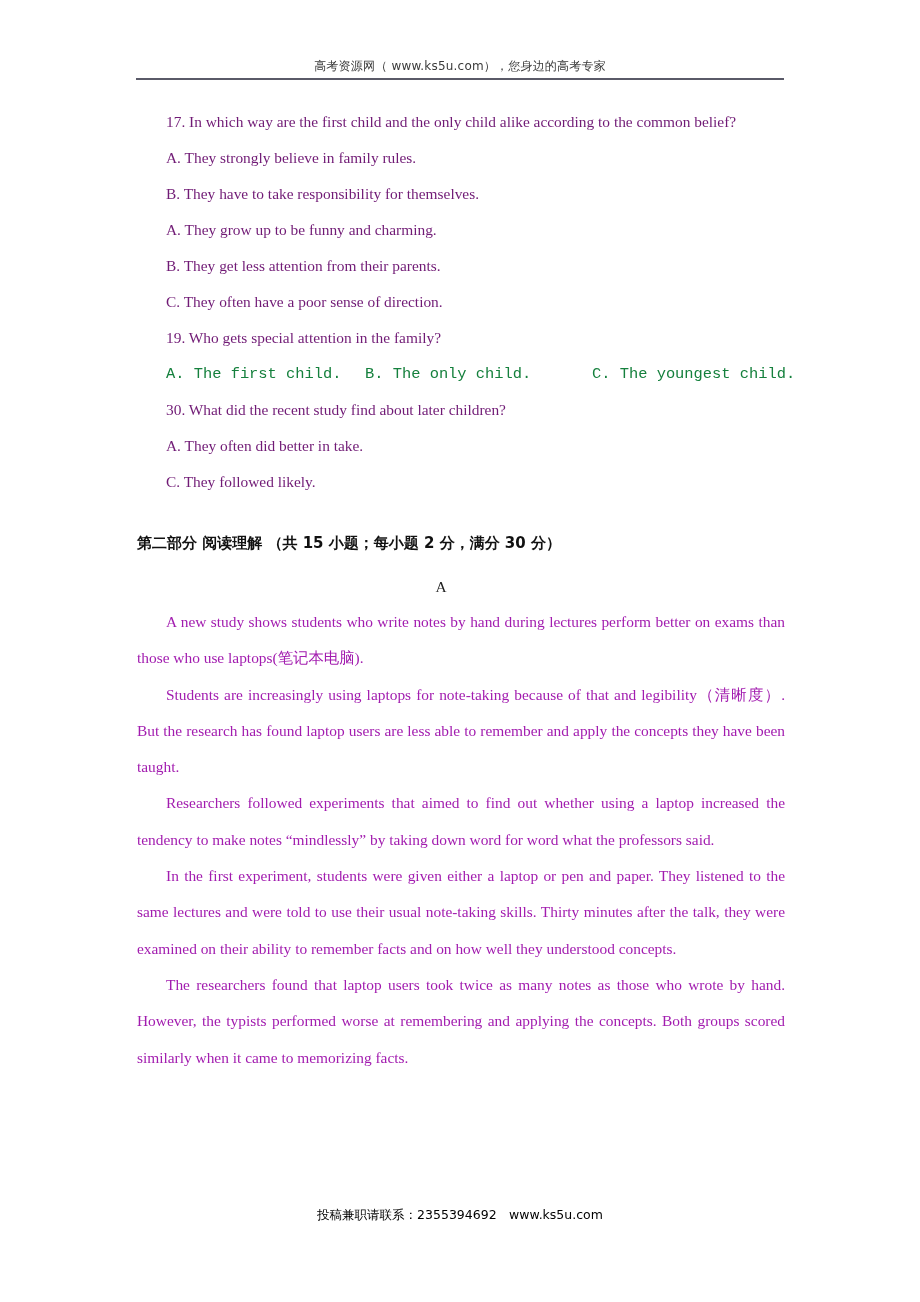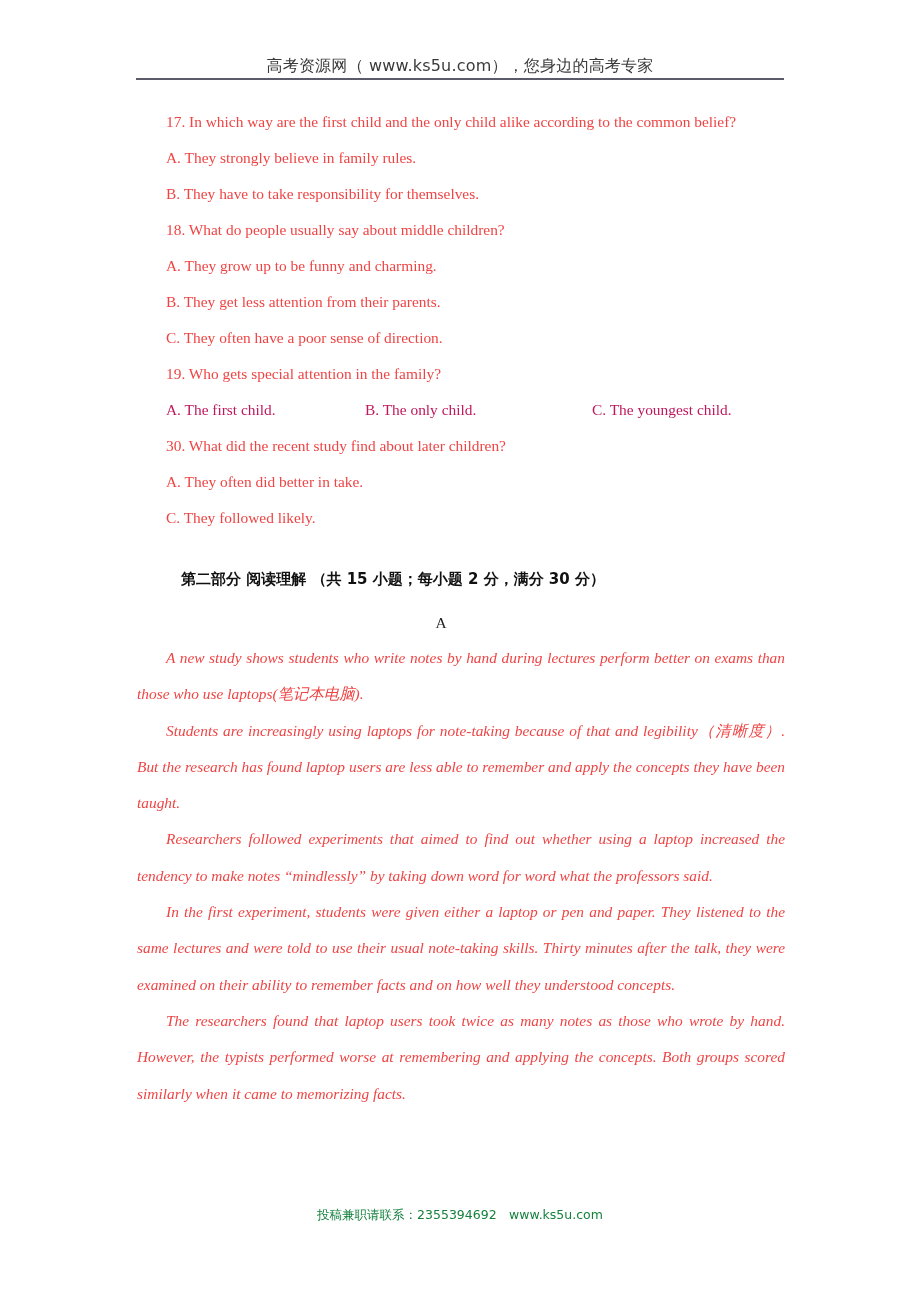--- a/index.html
+++ b/index.html
@@ -28,21 +28,21 @@
   
   .page-header {
     position: absolute;
     left: 136px;
     top: 56px;
     width: 648px;
     text-align: center;
   }
   .page-header .hdr-text {
     font-family: "DejaVu Sans", "Liberation Sans", sans-serif;
-    font-size: 16px;
+    font-size: 12px;
     color: #3a3a3a;
     letter-spacing: 0.2px;
     white-space: nowrap;
   }
   .header-rule {
     position: absolute;
     left: 136px;
     top: 78px;
     width: 648px;
     height: 2px;
@@ -56,33 +56,34 @@
     top: 104px;
     width: 648px;
   }
 
   
   .qline {
     font-size: 15.4px;
     line-height: 36px;
     padding-left: 29px;
     white-space: nowrap;
-    color: #ef4444;
+    color: #701a75;
   }
   .qline.question { }
   .qline.option { }
 
   
   .opt-row {
     font-size: 15.4px;
     line-height: 36px;
     padding-left: 29px;
     position: relative;
     height: 36px;
-    color: #be185d;
+    color: #15803d;
+    font-family: Liberation Mono, monospace;
   }
   .opt-row .opt {
     position: absolute;
     top: 0;
     white-space: nowrap;
   }
   .opt-row .opt.a { left: 29px; }
   .opt-row .opt.b { left: 228px; }
   .opt-row .opt.c { left: 455px; }
 
@@ -90,76 +91,73 @@
   .gap-md { height: 26px; }
 
   
   .section-heading {
     font-family: "DejaVu Sans", "Liberation Sans", sans-serif;
     font-weight: bold;
     font-size: 15px;
     line-height: 34px;
     color: #111111;
     white-space: nowrap;
-    margin-left: 44px;
   }
 
   
   .passage-label {
     text-align: center;
     font-size: 15.4px;
     line-height: 34px;
     color: #1f1f1f;
     padding-right: 40px;
   }
 
   
   .para {
     font-size: 15.4px;
     line-height: 36.3px;
     text-align: justify;
     text-justify: inter-word;
     text-indent: 29px;
-    color: #ef4444;
+    color: #a21caf;
     margin: 0;
-    font-style: italic;
   }
 
   
   .page-footer {
     position: absolute;
     left: 136px;
     top: 1205px;
     width: 648px;
     text-align: center;
   }
   .page-footer .ftr-text {
     font-family: "DejaVu Sans", "Liberation Sans", sans-serif;
     font-size: 12.5px;
-    color: #15803d;
+    color: #000000;
     white-space: nowrap;
   }
 </style>
 </head>
 <body>
 
 <div class="page">
 
   <div class="page-header">
     <span class="hdr-text">高考资源网（ www.ks5u.com），您身边的高考专家</span>
   </div>
   <div class="header-rule"></div>
 
   <div class="content">
 
     <div class="qline question">17. In which way are the first child and the only child alike according to the common belief?</div>
     <div class="qline option">A. They strongly believe in family rules.</div>
     <div class="qline option">B. They have to take responsibility for themselves.</div>
 
-    <div class="qline question">18. What do people usually say about middle children?</div>
     <div class="qline option">A. They grow up to be funny and charming.</div>
     <div class="qline option">B. They get less attention from their parents.</div>
     <div class="qline option">C. They often have a poor sense of direction.</div>
 
     <div class="qline question">19. Who gets special attention in the family?</div>
     <div class="opt-row">
       <span class="opt a">A. The first child.</span>
       <span class="opt b">B. The only child.</span>
       <span class="opt c">C. The youngest child.</span>
     </div>

